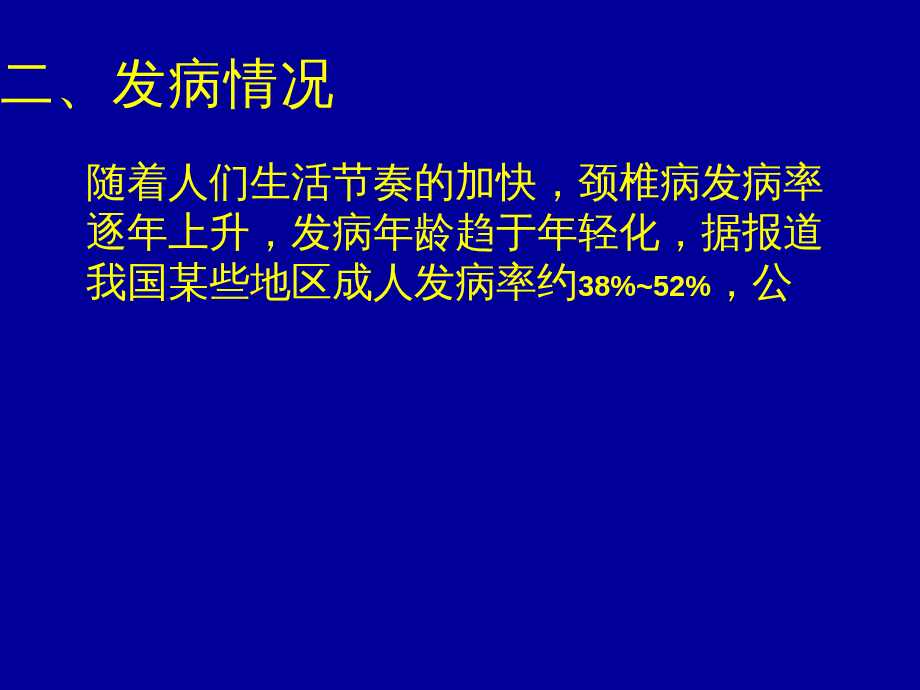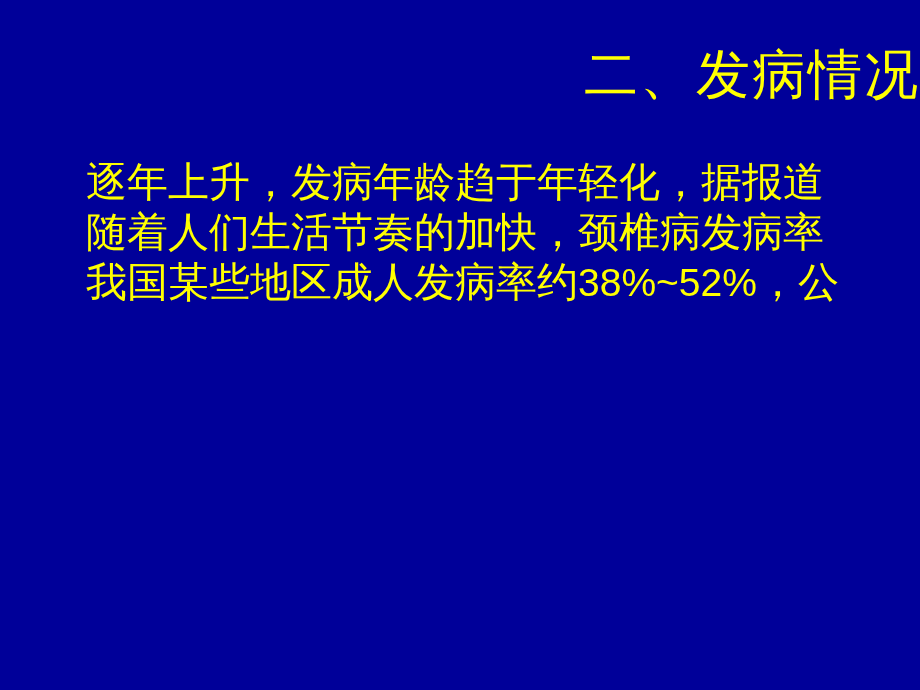--- a/index.html
+++ b/index.html
@@ -13,23 +13,23 @@
     position: relative;
     width: 920px;
     height: 690px;
     background: #000099;
     overflow: hidden;
     font-family: "Liberation Serif", "DejaVu Serif", serif;
   }
   #slide-title {
     position: absolute;
     left: 0;
-    top: 44px;
+    top: 53px;
     width: 920px;
-    text-align: right;
+    text-align: left;
     color: #ffff00;
     font-size: 54px;
     line-height: 62px;
     letter-spacing: 2px;
     white-space: nowrap;
     font-family: "Liberation Serif", "DejaVu Serif", serif;
   }
   #body-block {
     position: absolute;
     left: 86px;
@@ -38,36 +38,36 @@
   }
   .body-line {
     color: #ffff00;
     font-size: 41px;
     line-height: 50px;
     letter-spacing: 0px;
     white-space: nowrap;
     font-family: "Liberation Serif", "DejaVu Serif", serif;
   }
   .emph {
-    font-weight: normal;
+    font-weight: bold;
     font-family: "Liberation Sans", "DejaVu Sans", sans-serif;
-    font-size: 39px;
+    font-size: 29px;
   }
 </style>
 </head>
 <body>
 
 <div id="slide">
 
   <div id="slide-title">二、发病情况</div>
 
   <div id="body-block">
 
+    <div class="body-line">随着人们生活节奏的加快，颈椎病发病率</div>
+
     <div class="body-line">逐年上升，发病年龄趋于年轻化，据报道</div>
-
-    <div class="body-line">随着人们生活节奏的加快，颈椎病发病率</div>
 
     <div class="body-line"><span>我国某些地区成人发病率约</span><span class="emph">38%~52%</span><span>，公</span></div>
 
 
   </div>
 
 </div>
 
 </body></html>

